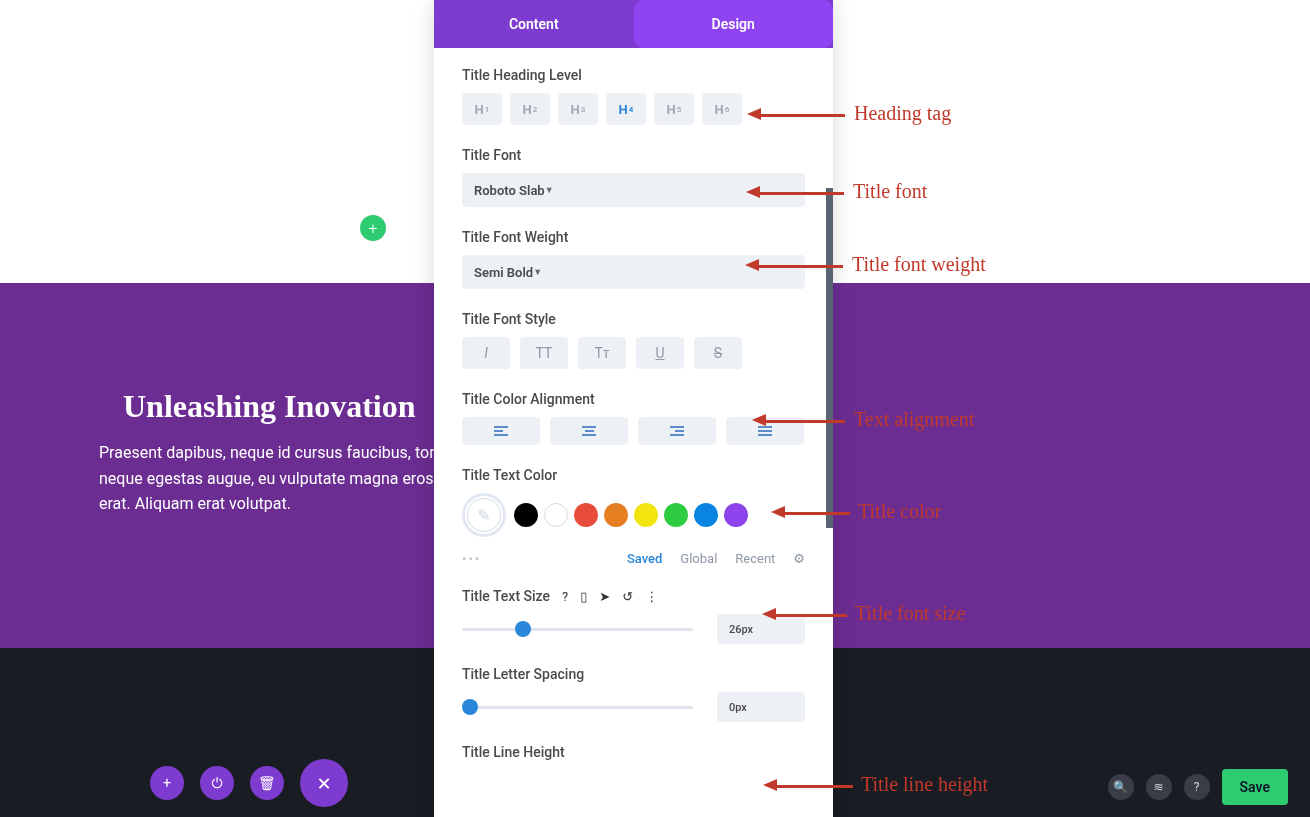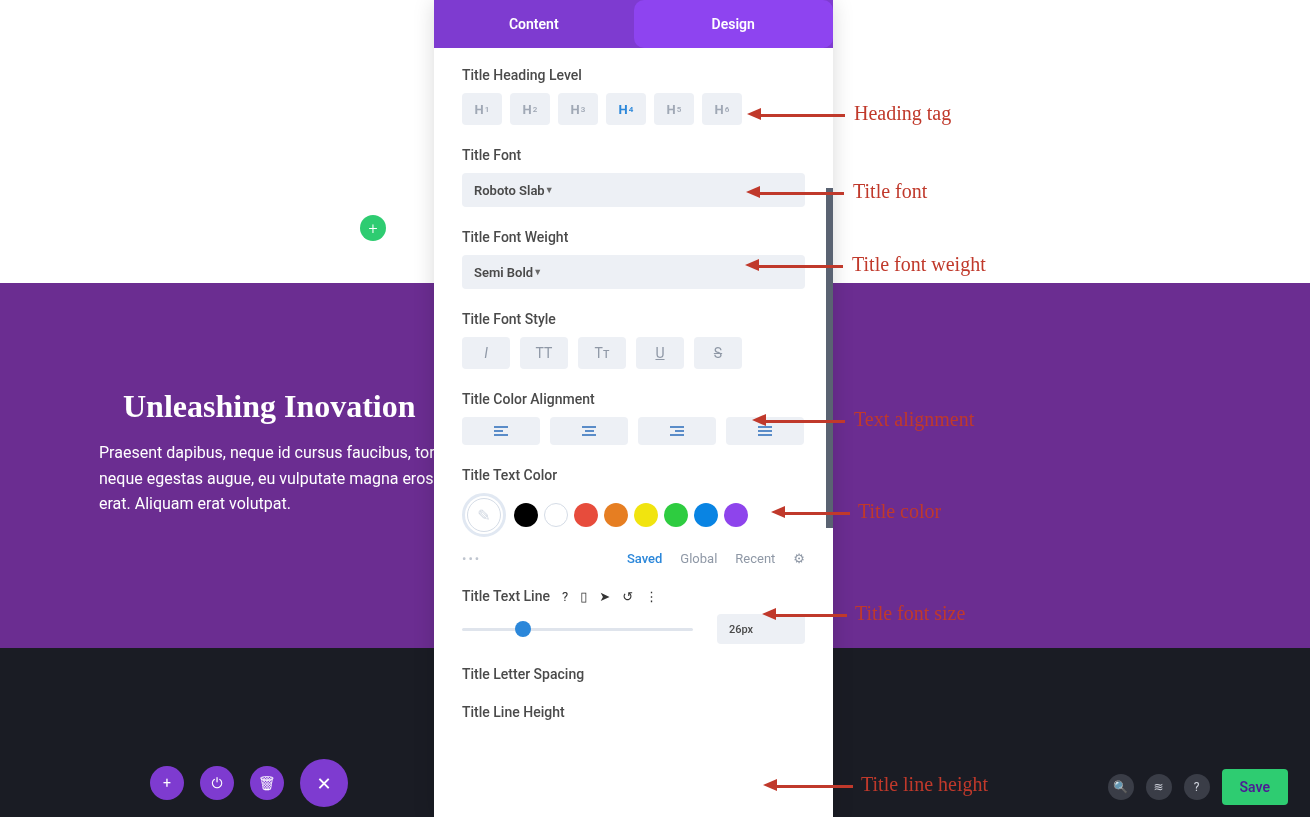--- a/index.html
+++ b/index.html
@@ -59,21 +59,21 @@
 .slider-row { display: flex; align-items: center; gap: 24px; }
 .slider { position: relative; flex: 1; height: 14px; display: flex; align-items: center; }
 .track { width: 100%; height: 3px; background: #dfe4ec; border-radius: 2px; }
 .thumb { position: absolute; width: 16px; height: 16px; border-radius: 50%; background: #2b87da; top: -1px; cursor: pointer; }
 .slider-val { width: 88px; height: 30px; background: #edf0f5; border-radius: 4px; display: flex; align-items: center; padding: 0 12px; font-size: 11px; color: #4a4a4a; font-weight: 500; }
 .bb-left { position: absolute; left: 150px; bottom: 10px; display: flex; align-items: center; gap: 16px; }
 .circ { width: 34px; height: 34px; border-radius: 50%; background: #7e3bd0; color: #fff; display: flex; align-items: center; justify-content: center; cursor: pointer; font-size: 14px; }
 .circ.big { width: 48px; height: 48px; font-size: 18px; }
 .bb-right { position: absolute; right: 22px; bottom: 12px; display: flex; align-items: center; gap: 12px; }
 .rc { width: 26px; height: 26px; border-radius: 50%; background: #3a3d47; color: #cfd3dc; display: flex; align-items: center; justify-content: center; font-size: 12px; cursor: pointer; }
-.save-btn { height: 36px; padding: 0 18px; background: #2ecc71; color: #4c1d95; border-radius: 4px; font-size: 14px; font-weight: 600; display: flex; align-items: center; cursor: pointer; }
+.save-btn { height: 36px; padding: 0 18px; background: #2ecc71; color: #0f172a; border-radius: 4px; font-size: 14px; font-weight: 600; display: flex; align-items: center; cursor: pointer; }
 
 .annotation { position: absolute; color: #c0392b; font-family: Georgia, serif; font-size: 20px; }
 .arrow-line { position: absolute; height: 3px; background: #c0392b; }
 .arrow-head { position: absolute; width: 0; height: 0; border-top: 6px solid transparent; border-bottom: 6px solid transparent; border-right: 14px solid #c0392b; }
 </style>
 </head>
 <body>
 
 <div class="bg-white-top"></div>
 <div class="bg-purple"></div>
@@ -178,36 +178,43 @@
     </div>
     <div class="palette-tabs">
       <span class="dots">•••</span>
       <span class="ptab active">Saved</span>
       <span class="ptab">Global</span>
       <span class="ptab">Recent</span>
       <span class="gear">⚙</span>
     </div>
 
     <div class="size-label-row">
-      <span class="lbl">Title Text Line</span>
+      <span class="lbl">Title Text Size</span>
       <span class="ico">?</span>
       <span class="ico">▯</span>
       <span class="ico">➤</span>
       <span class="ico">↺</span>
       <span class="ico">⋮</span>
     </div>
     <div class="slider-row">
       <div class="slider">
         <div class="track"></div>
           <div class="thumb" style="left:53px"></div>
       </div>
       <div class="slider-val">26px</div>
     </div>
 
     <div class="field-label">Title Letter Spacing</div>
+    <div class="slider-row">
+      <div class="slider">
+        <div class="track"></div>
+          <div class="thumb" style="left:0px"></div>
+      </div>
+      <div class="slider-val">0px</div>
+    </div>
 
     <div class="field-label">Title Line Height</div>
   </div>
 </div>
 
 <div class="bb-left">
   <div class="circ">+</div>
   <div class="circ">⏻</div>
   <div class="circ">🗑</div>
   <div class="circ big">✕</div>

